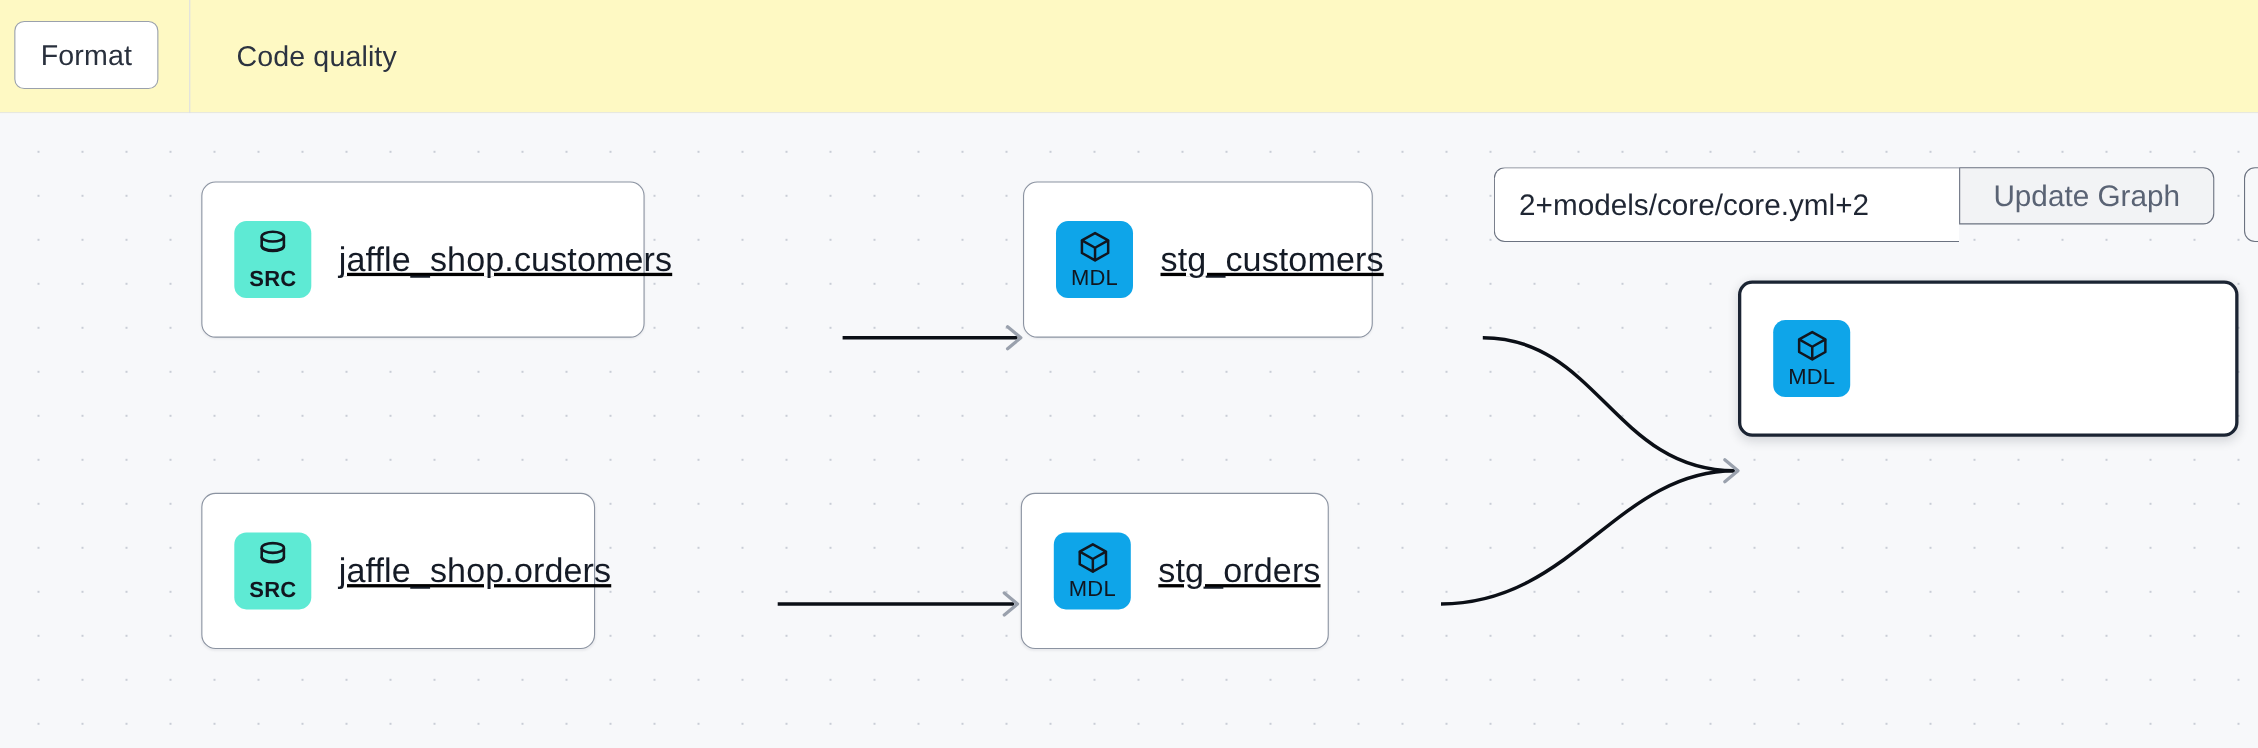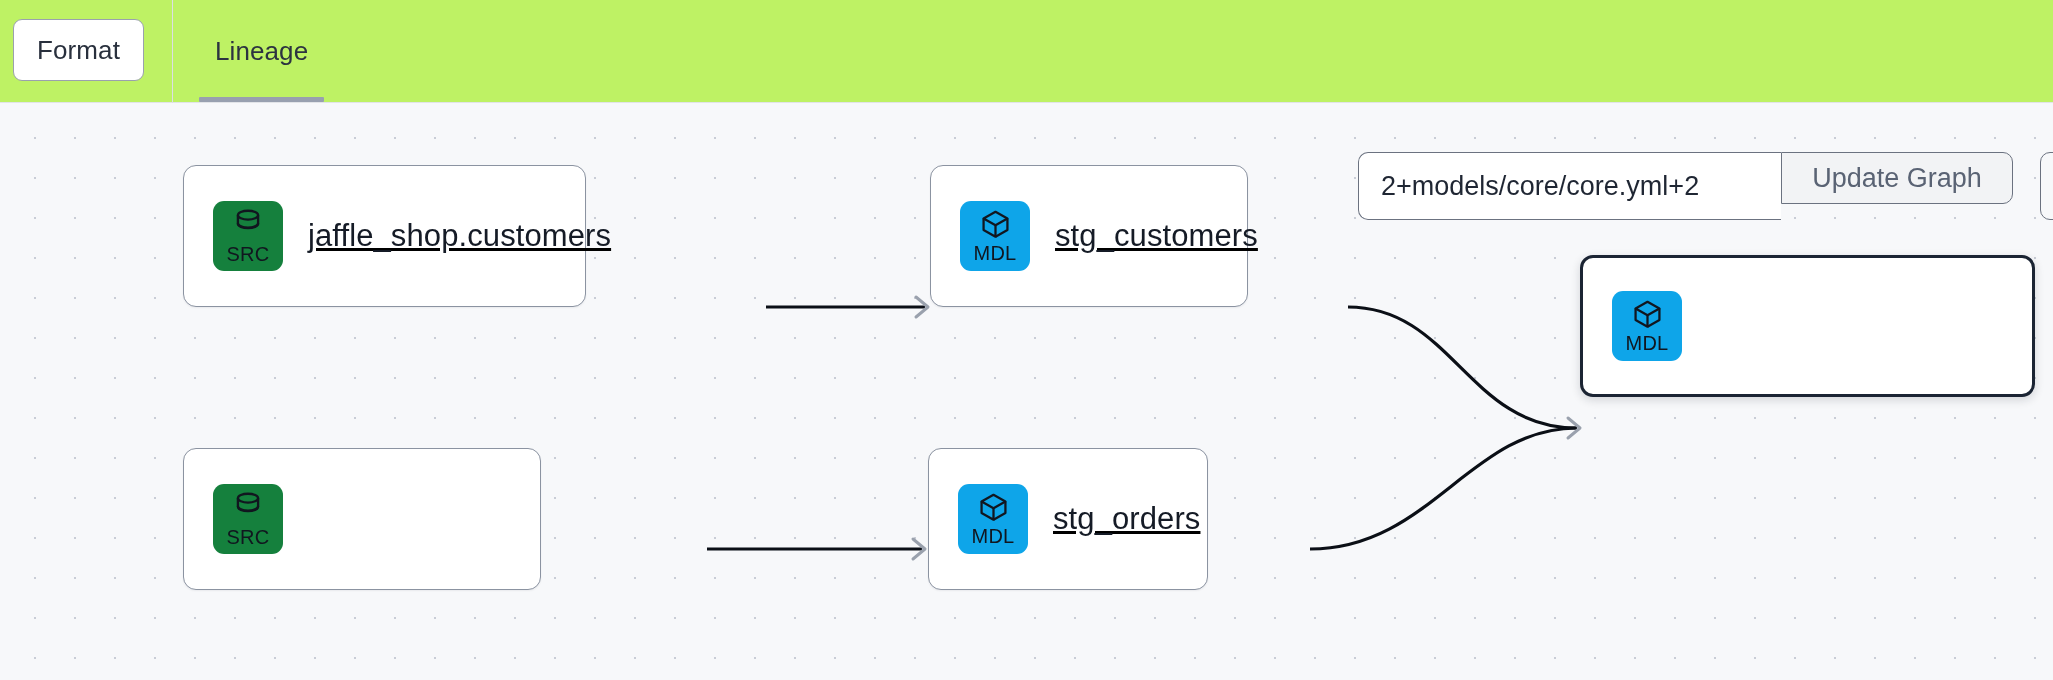--- a/index.html
+++ b/index.html
@@ -16,21 +16,21 @@
     width: 2053px;
     height: 680px;
     overflow: hidden;
   }
 
   
   .topbar {
     position: absolute;
     left: 0; top: 0;
     width: 2053px; height: 103px;
-    background: #bef264;
+    background: #fef9c3;
     border-bottom: 1px solid #e2e4e8;
   }
   .format-btn {
     position: absolute;
     left: 13px; top: 19px;
     width: 131px; height: 62px;
     background: #ffffff;
     border: 1px solid #9aa1ad;
     border-radius: 9px;
     color: #29303d;
@@ -149,21 +149,21 @@
   .badge {
     width: 70px; height: 70px;
     border-radius: 11px;
     margin-left: 29px;
     display: flex;
     flex-direction: column;
     align-items: center;
     justify-content: center;
     flex: none;
   }
-  .badge.src { background: #15803d; }
+  .badge.src { background: #5eead4; font-weight: bold; }
   .badge.mdl { background: #0ea5e9; }
   .badge svg { display: block; }
   .badge-text {
     font-size: 20px;
     color: #11161f;
     line-height: 1;
     margin-top: 3px;
     letter-spacing: .2px;
   }
   .node-body {
@@ -203,21 +203,21 @@
 </style>
 </head>
 <body>
 
 <div class="app">
 
   <div class="topbar">
     <button class="format-btn">Format</button>
     <div class="toolbar-divider"></div>
     <div class="tabs">
-      <div class="tab active">Lineage</div>
+      <div class="tab">Code quality</div>
     </div>
   </div>
 
   <div class="canvas">
 
     <svg class="edges" viewBox="0 0 2053 577" width="2053" height="577">
 
       <g>
         <path class="edge-line" d="M 766 204 L 925 204"></path>
         <path class="arrow" d="M 916 194 L 928 204 L 916 214"></path>
@@ -260,20 +260,23 @@
 
     <div class="node" style="left:183px; top:345px; width:358px; height:142px;">
       <div class="badge src">
         <svg width="30" height="32" viewBox="0 0 24 26">
           <ellipse cx="12" cy="5" rx="8.2" ry="3.6" fill="none" stroke="#11161f" stroke-width="1.9"></ellipse>
           <path d="M3.8 5 v7 c0 2 3.7 3.6 8.2 3.6 s8.2 -1.6 8.2 -3.6 V5" fill="none" stroke="#11161f" stroke-width="1.9"></path>
           <path d="M3.8 11.5 c0 2 3.7 3.6 8.2 3.6 s8.2 -1.6 8.2 -3.6" fill="none" stroke="#11161f" stroke-width="1.9"></path>
         </svg>
         <span class="badge-text">SRC</span>
       </div>
+      <div class="node-body">
+        <div class="node-title">jaffle_shop.orders</div>
+      </div>
     </div>
 
     <div class="node" style="left:930px; top:62px; width:318px; height:142px;">
       <div class="badge mdl">
         <svg width="31" height="31" viewBox="0 0 26 26">
           <path d="M13 2.4 L23 8 L13 13.6 L3 8 Z" fill="none" stroke="#11161f" stroke-width="1.9" stroke-linejoin="round"></path>
           <path d="M3 8 v9.6 L13 23.2 V13.6" fill="none" stroke="#11161f" stroke-width="1.9" stroke-linejoin="round"></path>
           <path d="M23 8 v9.6 L13 23.2" fill="none" stroke="#11161f" stroke-width="1.9" stroke-linejoin="round"></path>
         </svg>
         <span class="badge-text">MDL</span>

